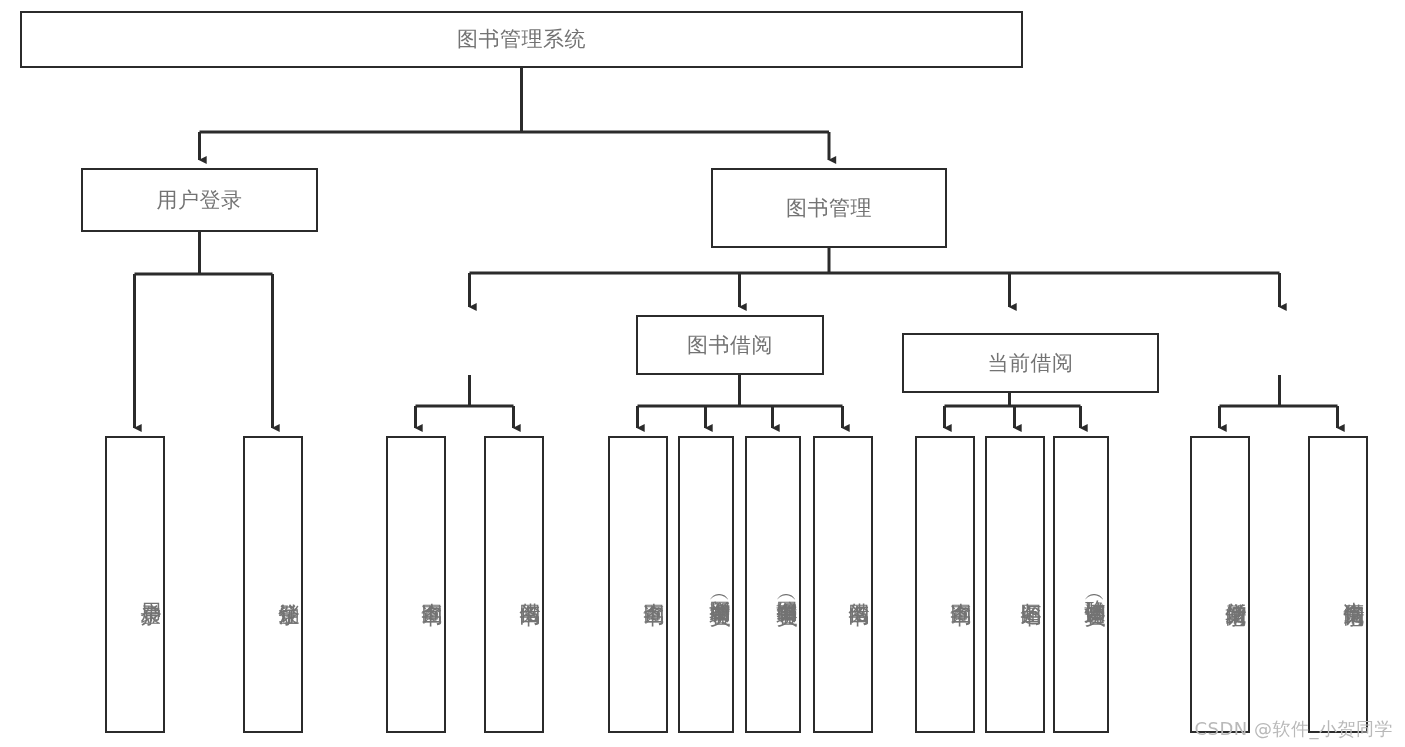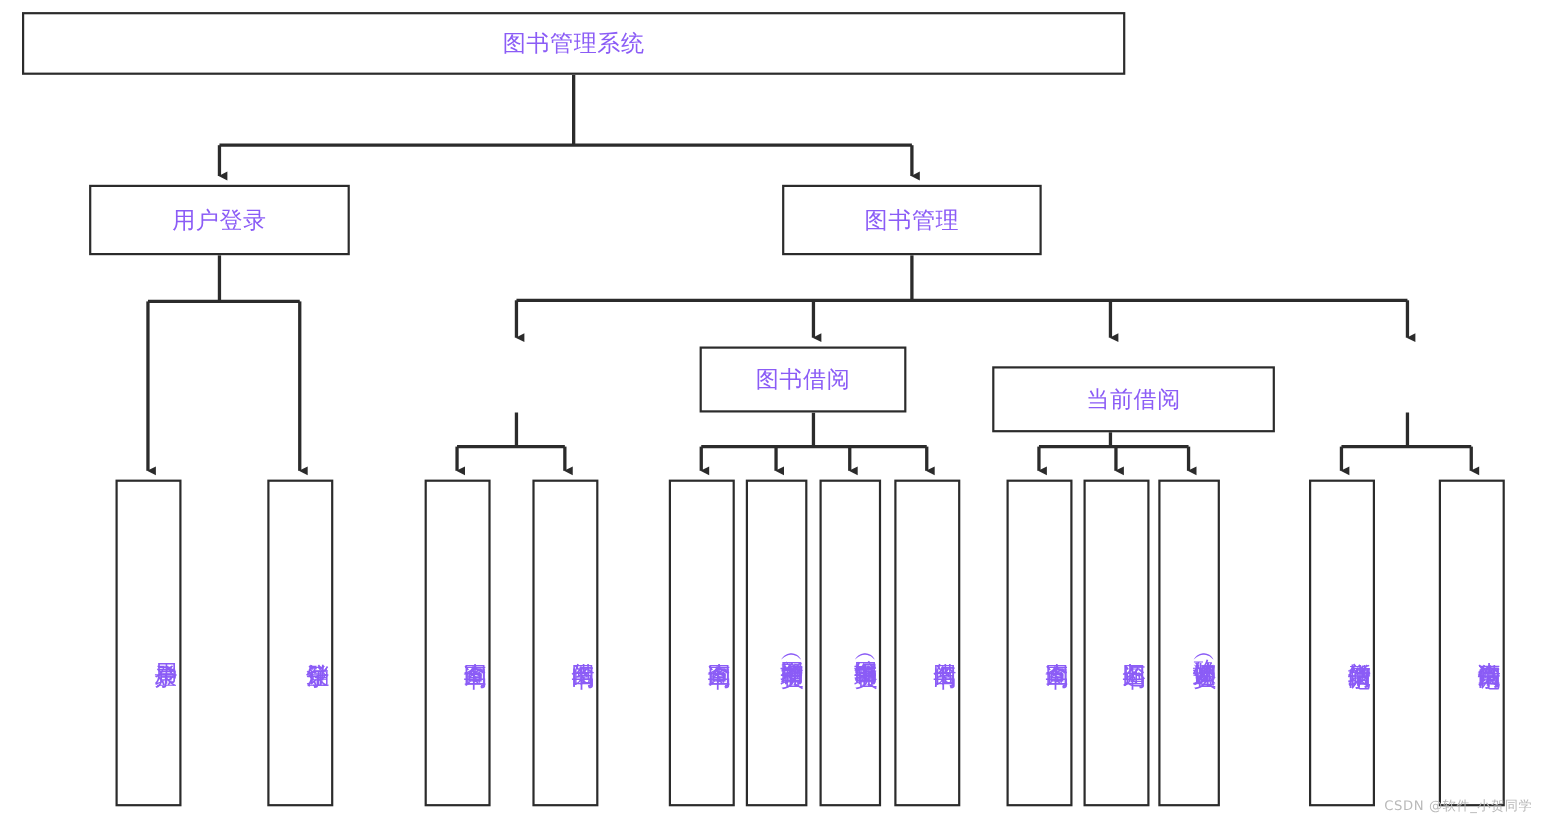--- a/index.html
+++ b/index.html
@@ -28,21 +28,21 @@
     pointer-events: none;
   }
   .node {
     position: absolute;
     box-sizing: border-box;
     border: 2px solid #2b2b2b;
     background: #ffffff;
     display: flex;
     align-items: center;
     justify-content: center;
-    color: #8b5cf6;
+    color: #737373;
     line-height: 1.18;
   }
   .node.horiz {
     font-size: 21px;
     letter-spacing: 0.5px;
   }
   .node.vert {
     writing-mode: vertical-rl;
     text-orientation: upright;
     font-size: 21px;
@@ -58,21 +58,21 @@
     letter-spacing: 1px;
   }
   .nlabel {
     display: block;
     white-space: nowrap;
   }
   #watermark {
     position: absolute;
     right: 12px;
     bottom: 6px;
-    font-size: 12px;
+    font-size: 18px;
     color: #b9b9b9;
     letter-spacing: 0.5px;
     white-space: nowrap;
     user-select: none;
   }
 </style>
 </head>
 <body>
 
 <div id="diagram-root">
@@ -131,21 +131,21 @@
     </g>
   </svg>
 
   <div class="node horiz" style="left: 20px; top: 11px; width: 1003px; height: 57px;">
     <span class="nlabel">图书管理系统</span>
   </div>
 
   <div class="node horiz" style="left: 81px; top: 168px; width: 237px; height: 64px;">
     <span class="nlabel">用户登录</span>
   </div>
-  <div class="node horiz" style="left: 711px; top: 168px; width: 236px; height: 64px;">
+  <div class="node horiz" style="left: 711px; top: 168px; width: 236px; height: 80px;">
     <span class="nlabel">图书管理</span>
   </div>
 
   <div class="node horiz" style="left: 636px; top: 315px; width: 188px; height: 60px;">
     <span class="nlabel">图书借阅</span>
   </div>
   <div class="node horiz" style="left: 902px; top: 333px; width: 257px; height: 60px;">
     <span class="nlabel">当前借阅</span>
   </div>
 

